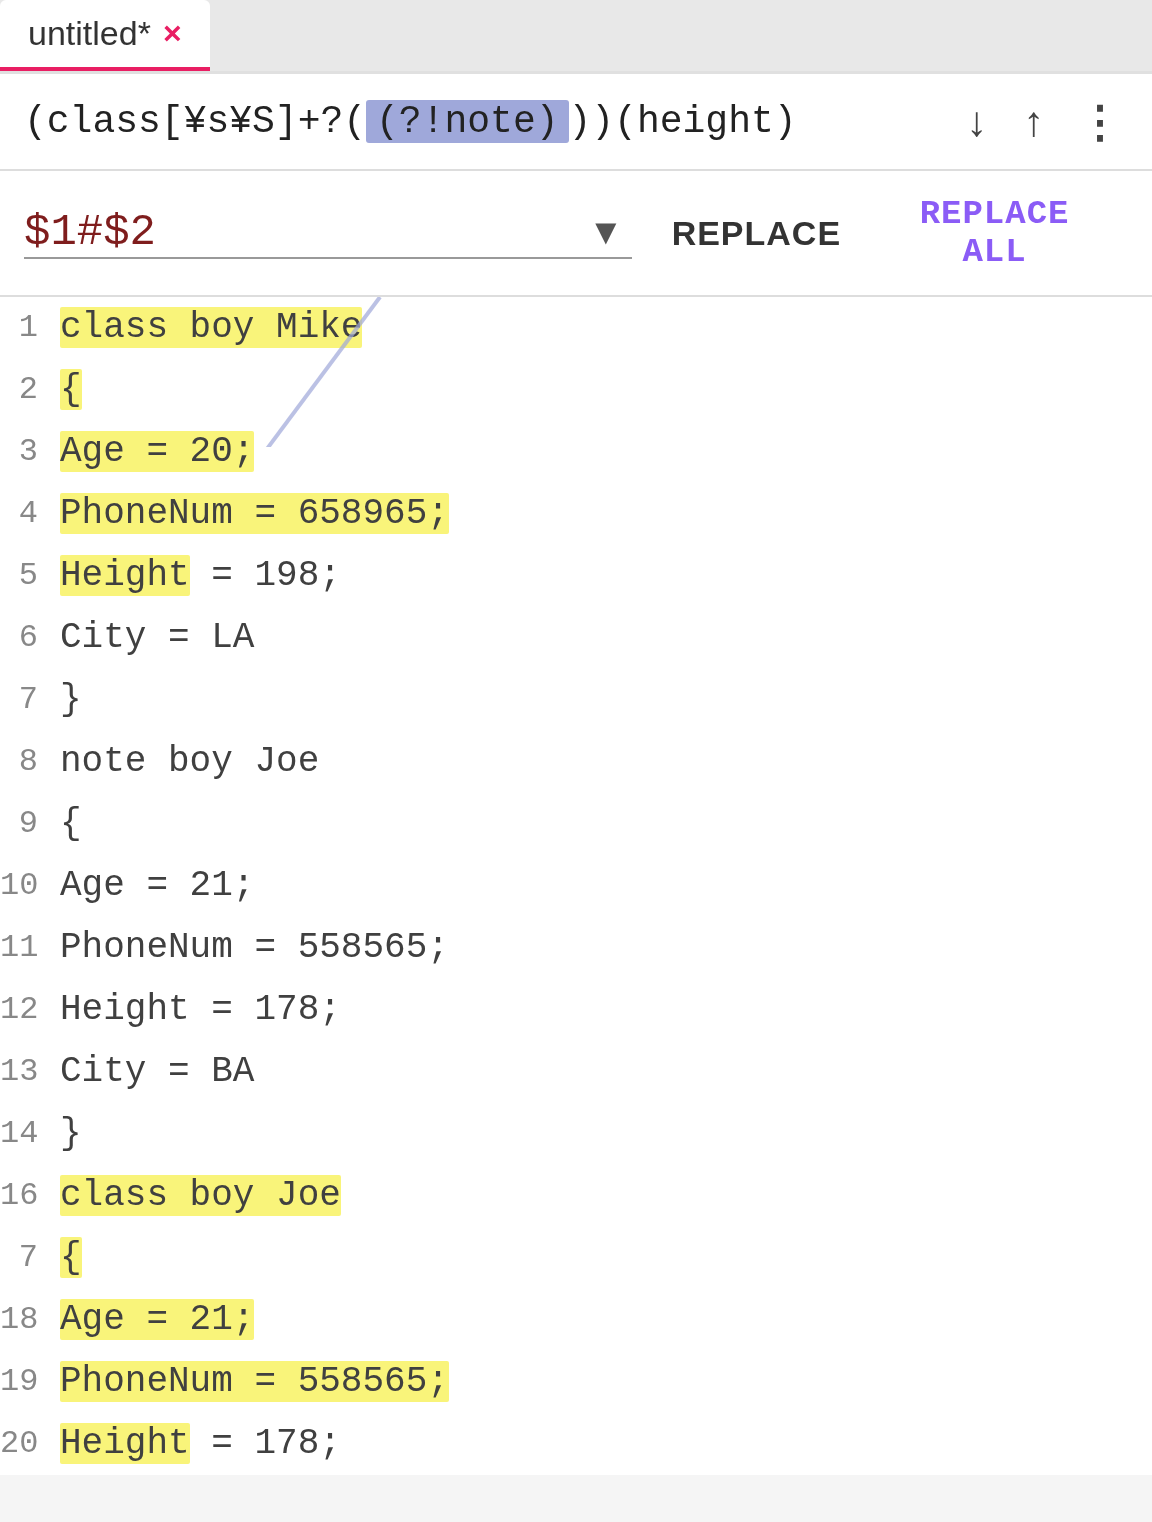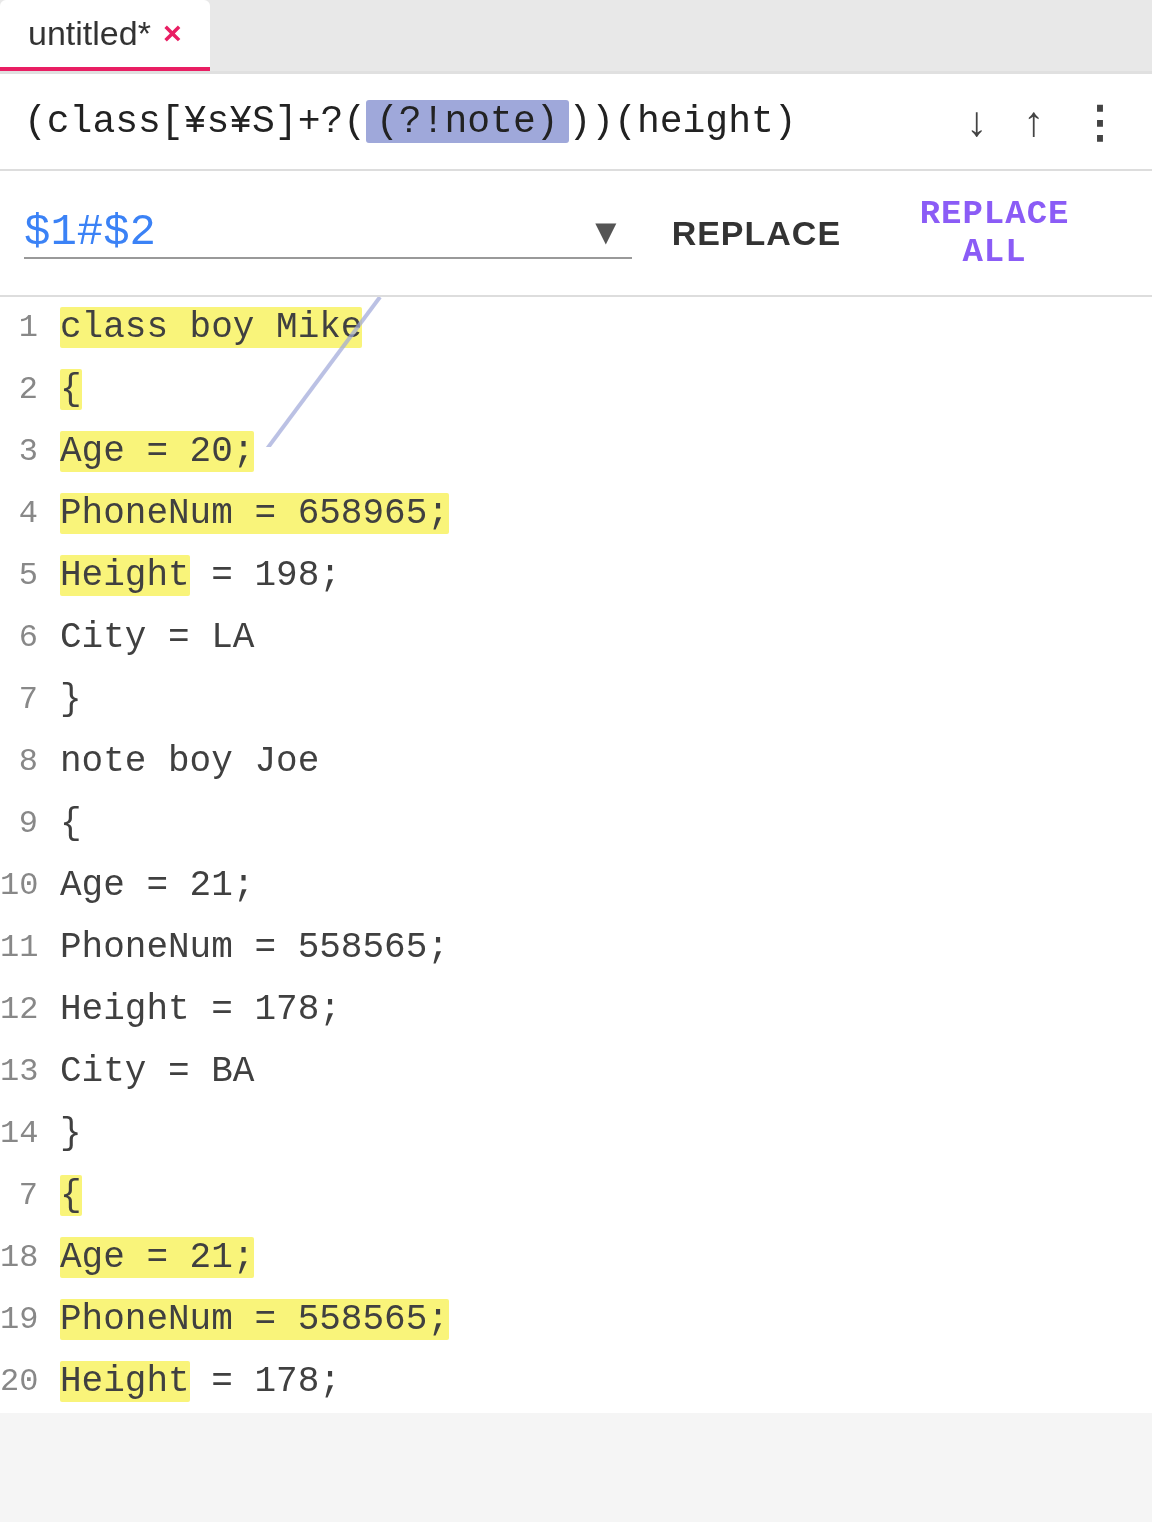--- a/index.html
+++ b/index.html
@@ -99,21 +99,21 @@
       display: flex;
       align-items: center;
       flex: 1;
       border-bottom: 2px solid #999;
       margin-right: 20px;
     }
 
     .replace-input {
       font-family: 'Courier New', Courier, monospace;
       font-size: 44px;
-      color: #3b82f6;
+      color: #7f1d1d;
       flex: 1;
       border: none;
       outline: none;
       background: transparent;
     }
 
     .replace-dropdown-btn {
       background: none;
       border: none;
       cursor: pointer;
@@ -287,20 +287,24 @@
       </div>
       <div class="code-line">
         <span class="line-num">13</span>
         <span class="line-content">City = BA</span>
       </div>
       <div class="code-line">
         <span class="line-num">14</span>
         <span class="line-content">}</span>
       </div>
       <div class="code-line">
+        <span class="line-num">16</span>
+        <span class="line-content"><span class="hl-yellow">class boy Joe</span></span>
+      </div>
+      <div class="code-line">
         <span class="line-num">7</span>
         <span class="line-content"><span class="hl-yellow">{</span></span>
       </div>
       <div class="code-line">
         <span class="line-num">18</span>
         <span class="line-content"><span class="hl-yellow">Age = 21;</span></span>
       </div>
       <div class="code-line">
         <span class="line-num">19</span>
         <span class="line-content"><span class="hl-yellow">PhoneNum = 558565;</span></span>

